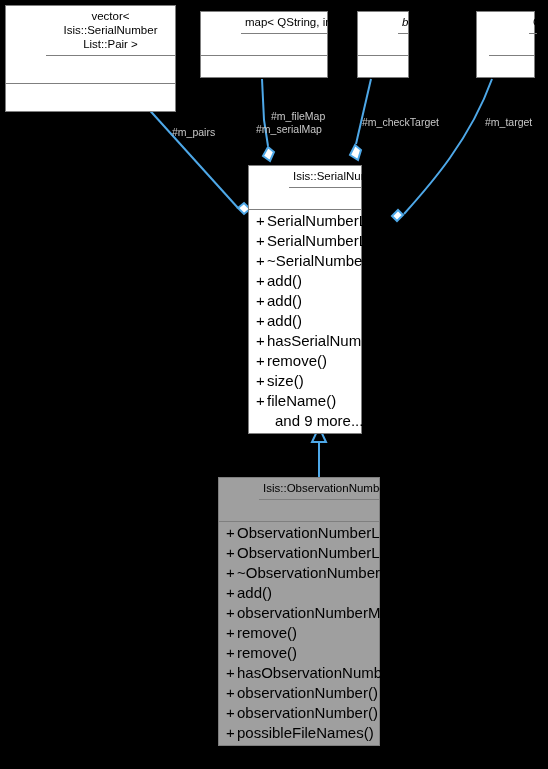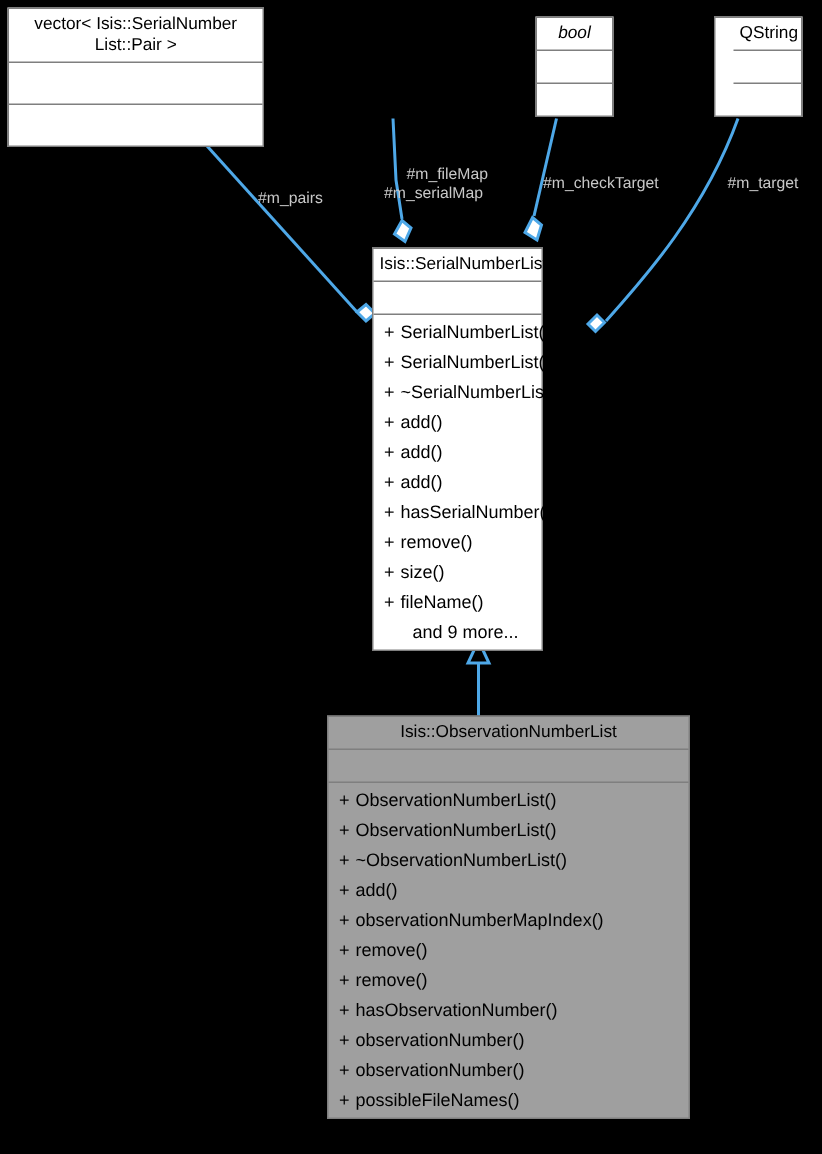--- a/index.html
+++ b/index.html
@@ -25,30 +25,31 @@
     border-color:#7f7f7f;
   }
   .uml-title{
     text-align:center;
     font-size:11.5px;
     line-height:14px;
     padding:3px 4px 4px 4px;
     border-bottom:1px solid #7f7f7f;
     white-space:nowrap;
     color:#000;
+    margin-left:40px;
   }
   .uml-title.wrap{white-space:normal;}
   .uml-attrs{
     border-bottom:1px solid #7f7f7f;
     height:21px;
   }
   .uml-attrs.tall{height:27px;}
   .uml-ops{padding:1px 0 2px 0;}
   .uml-ops .row{
-    font-size:12px;
+    font-size:15px;
     line-height:20px;
     height:20px;
     padding:0 5px 0 7px;
     white-space:nowrap;
     color:#000;
   }
   .uml-ops .row .vis{display:inline-block;width:11px;}
   .uml-ops .row.more{padding-left:26px;}
 
   
@@ -106,20 +107,25 @@
 
   <div class="uml-box" style="left:5px;top:5px;width:171px;">
     <div class="uml-title wrap">
       <span>vector&lt; Isis::SerialNumber</span><br>
       <span>List::Pair &gt;</span>
     </div>
     <div class="uml-attrs tall"></div>
     <div class="uml-attrs tall" style="border-bottom:none;"></div>
   </div>
 
+  <div class="uml-box" style="left:200px;top:11px;width:128px;">
+    <div class="uml-title">map&lt; QString, int &gt;</div>
+    <div class="uml-attrs"></div>
+    <div class="uml-attrs" style="border-bottom:none;"></div>
+  </div>
 
   <div class="uml-box" style="left:357px;top:11px;width:52px;font-style:italic;">
     <div class="uml-title">bool</div>
     <div class="uml-attrs"></div>
     <div class="uml-attrs" style="border-bottom:none;"></div>
   </div>
 
   <div class="uml-box" style="left:476px;top:11px;width:59px;padding-left:12px;">
     <div class="uml-title">QString</div>
     <div class="uml-attrs"></div>
@@ -157,21 +163,21 @@
       <div class="row">
         <span class="vis">+</span><span>size()</span>
       </div>
       <div class="row">
         <span class="vis">+</span><span>fileName()</span>
       </div>
       <div class="row more">and 9 more...</div>
     </div>
   </div>
 
-  <div class="uml-box filled" style="left:218px;top:477px;width:242px;">
+  <div class="uml-box filled" style="left:218px;top:477px;width:162px;">
     <div class="uml-title">Isis::ObservationNumberList</div>
     <div class="uml-attrs"></div>
     <div class="uml-ops">
       <div class="row">
         <span class="vis">+</span><span>ObservationNumberList()</span>
       </div>
       <div class="row">
         <span class="vis">+</span><span>ObservationNumberList()</span>
       </div>
       <div class="row">

